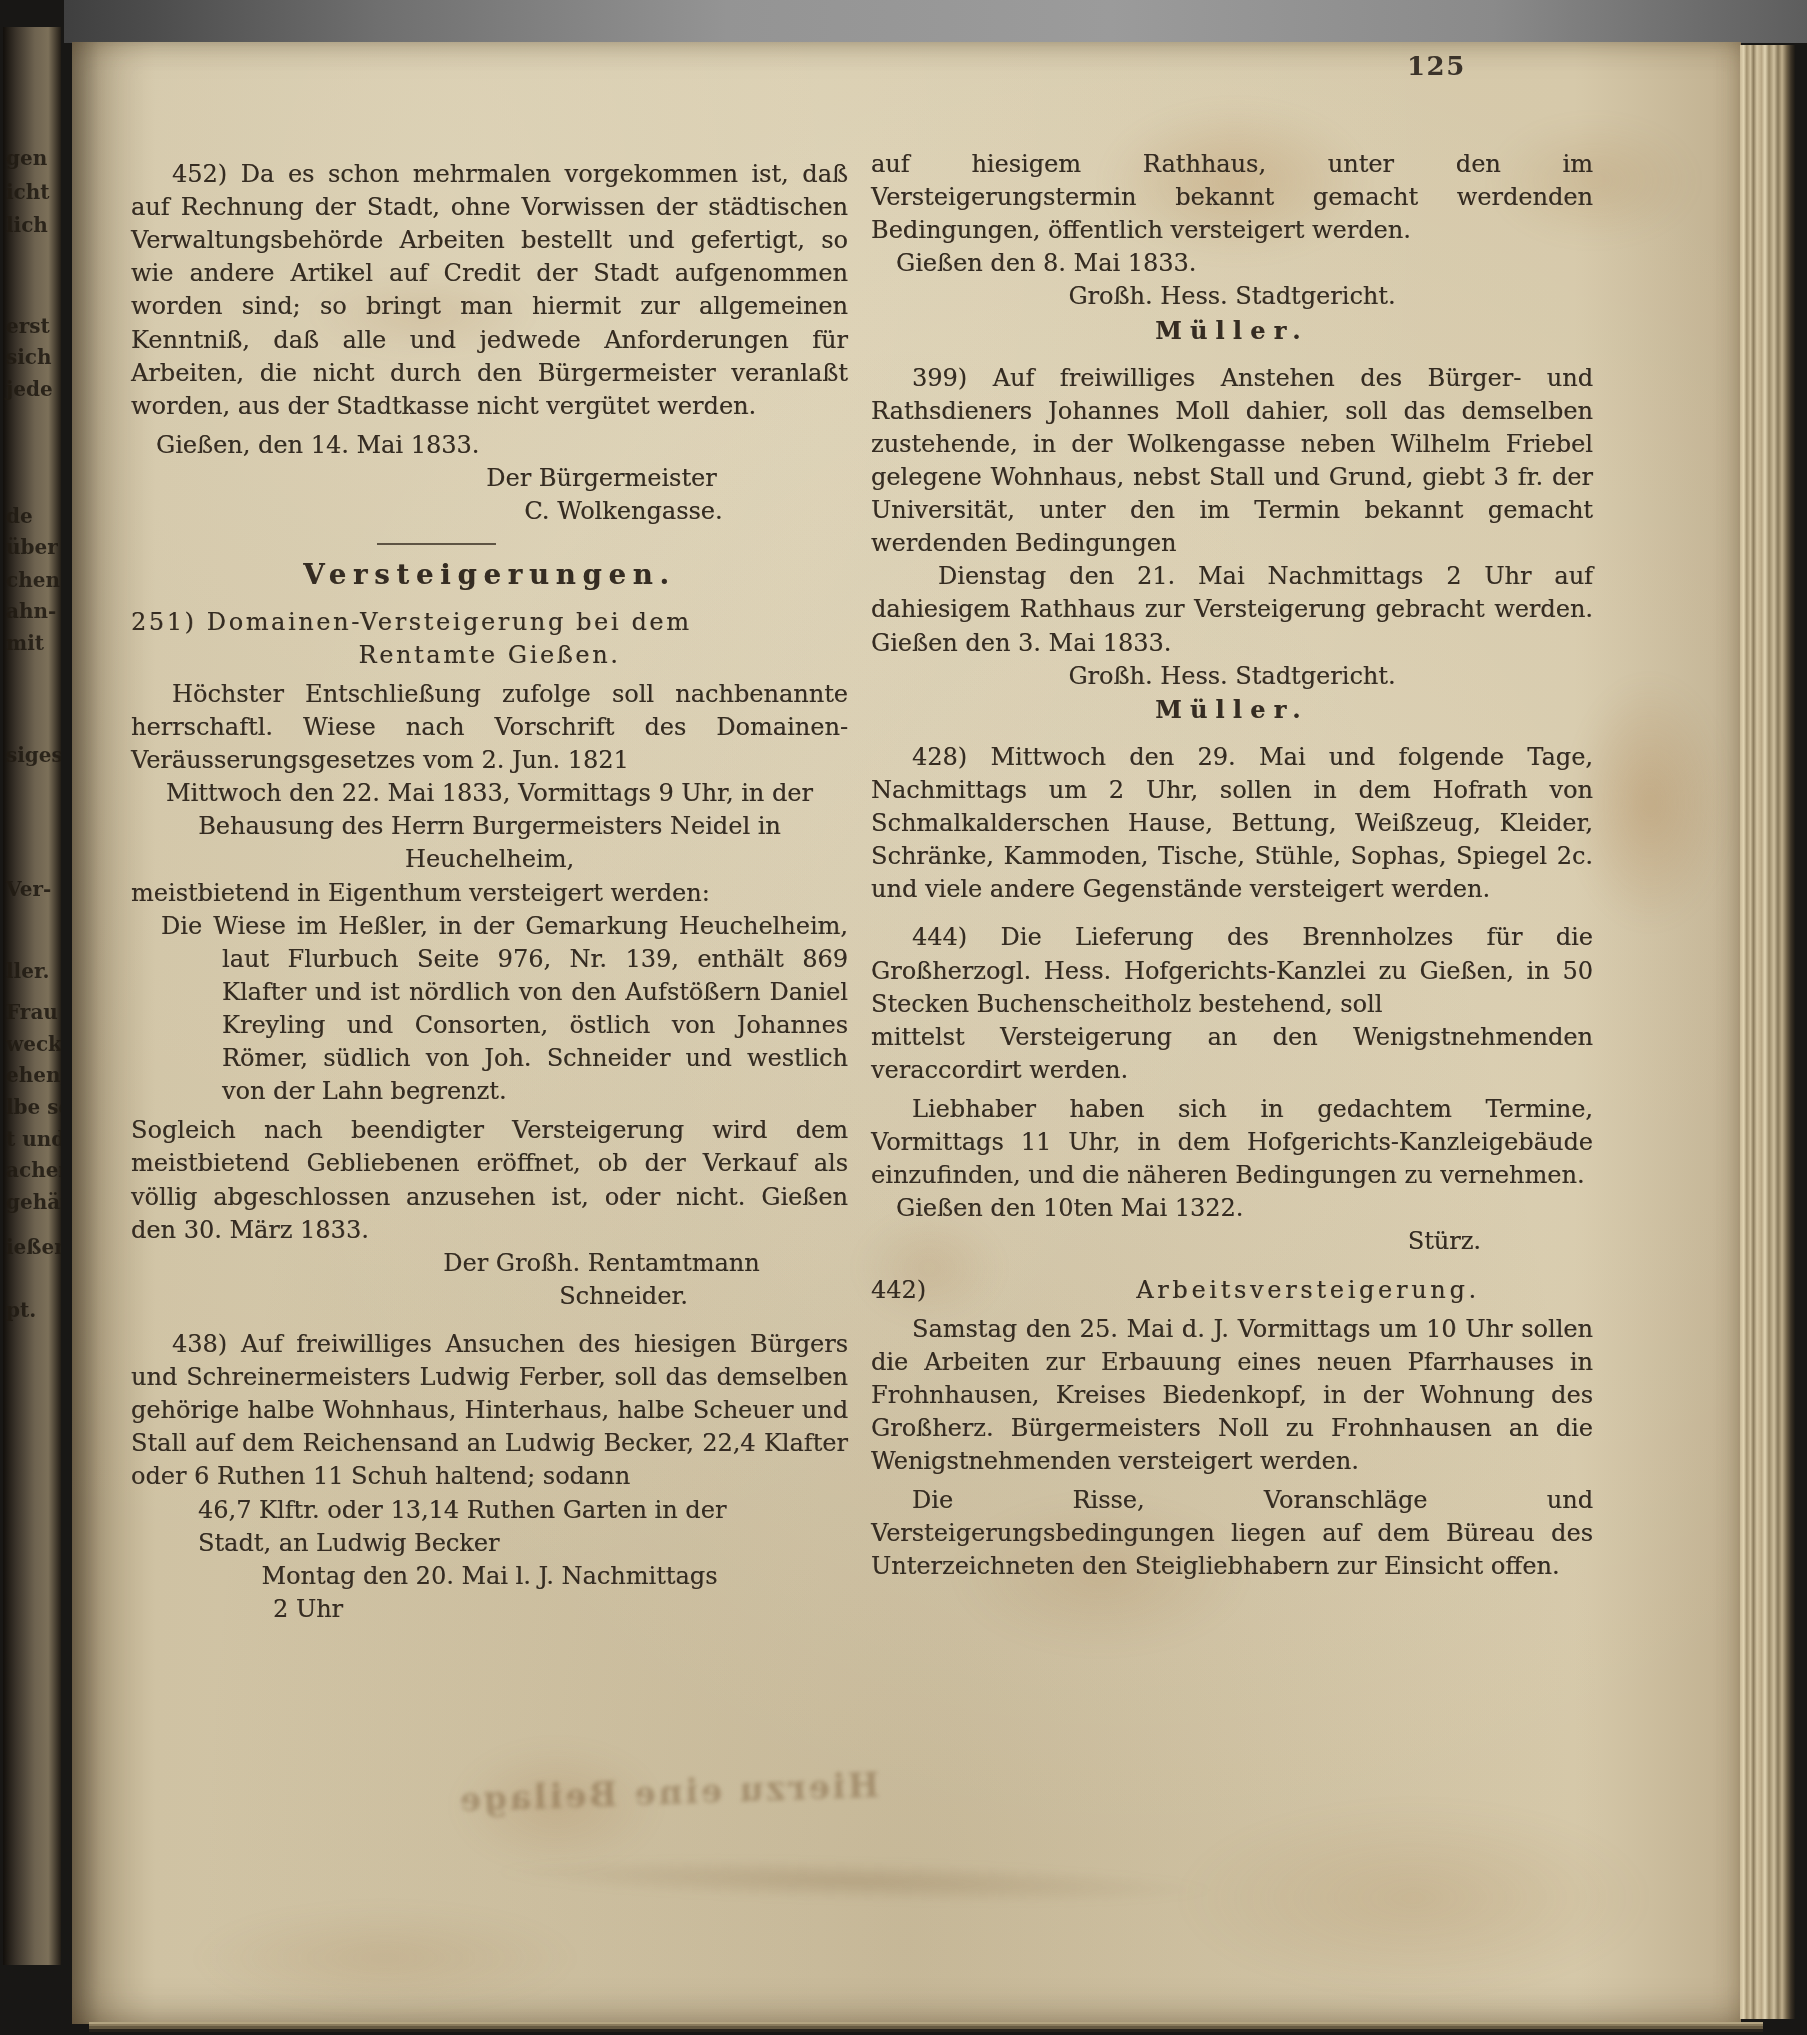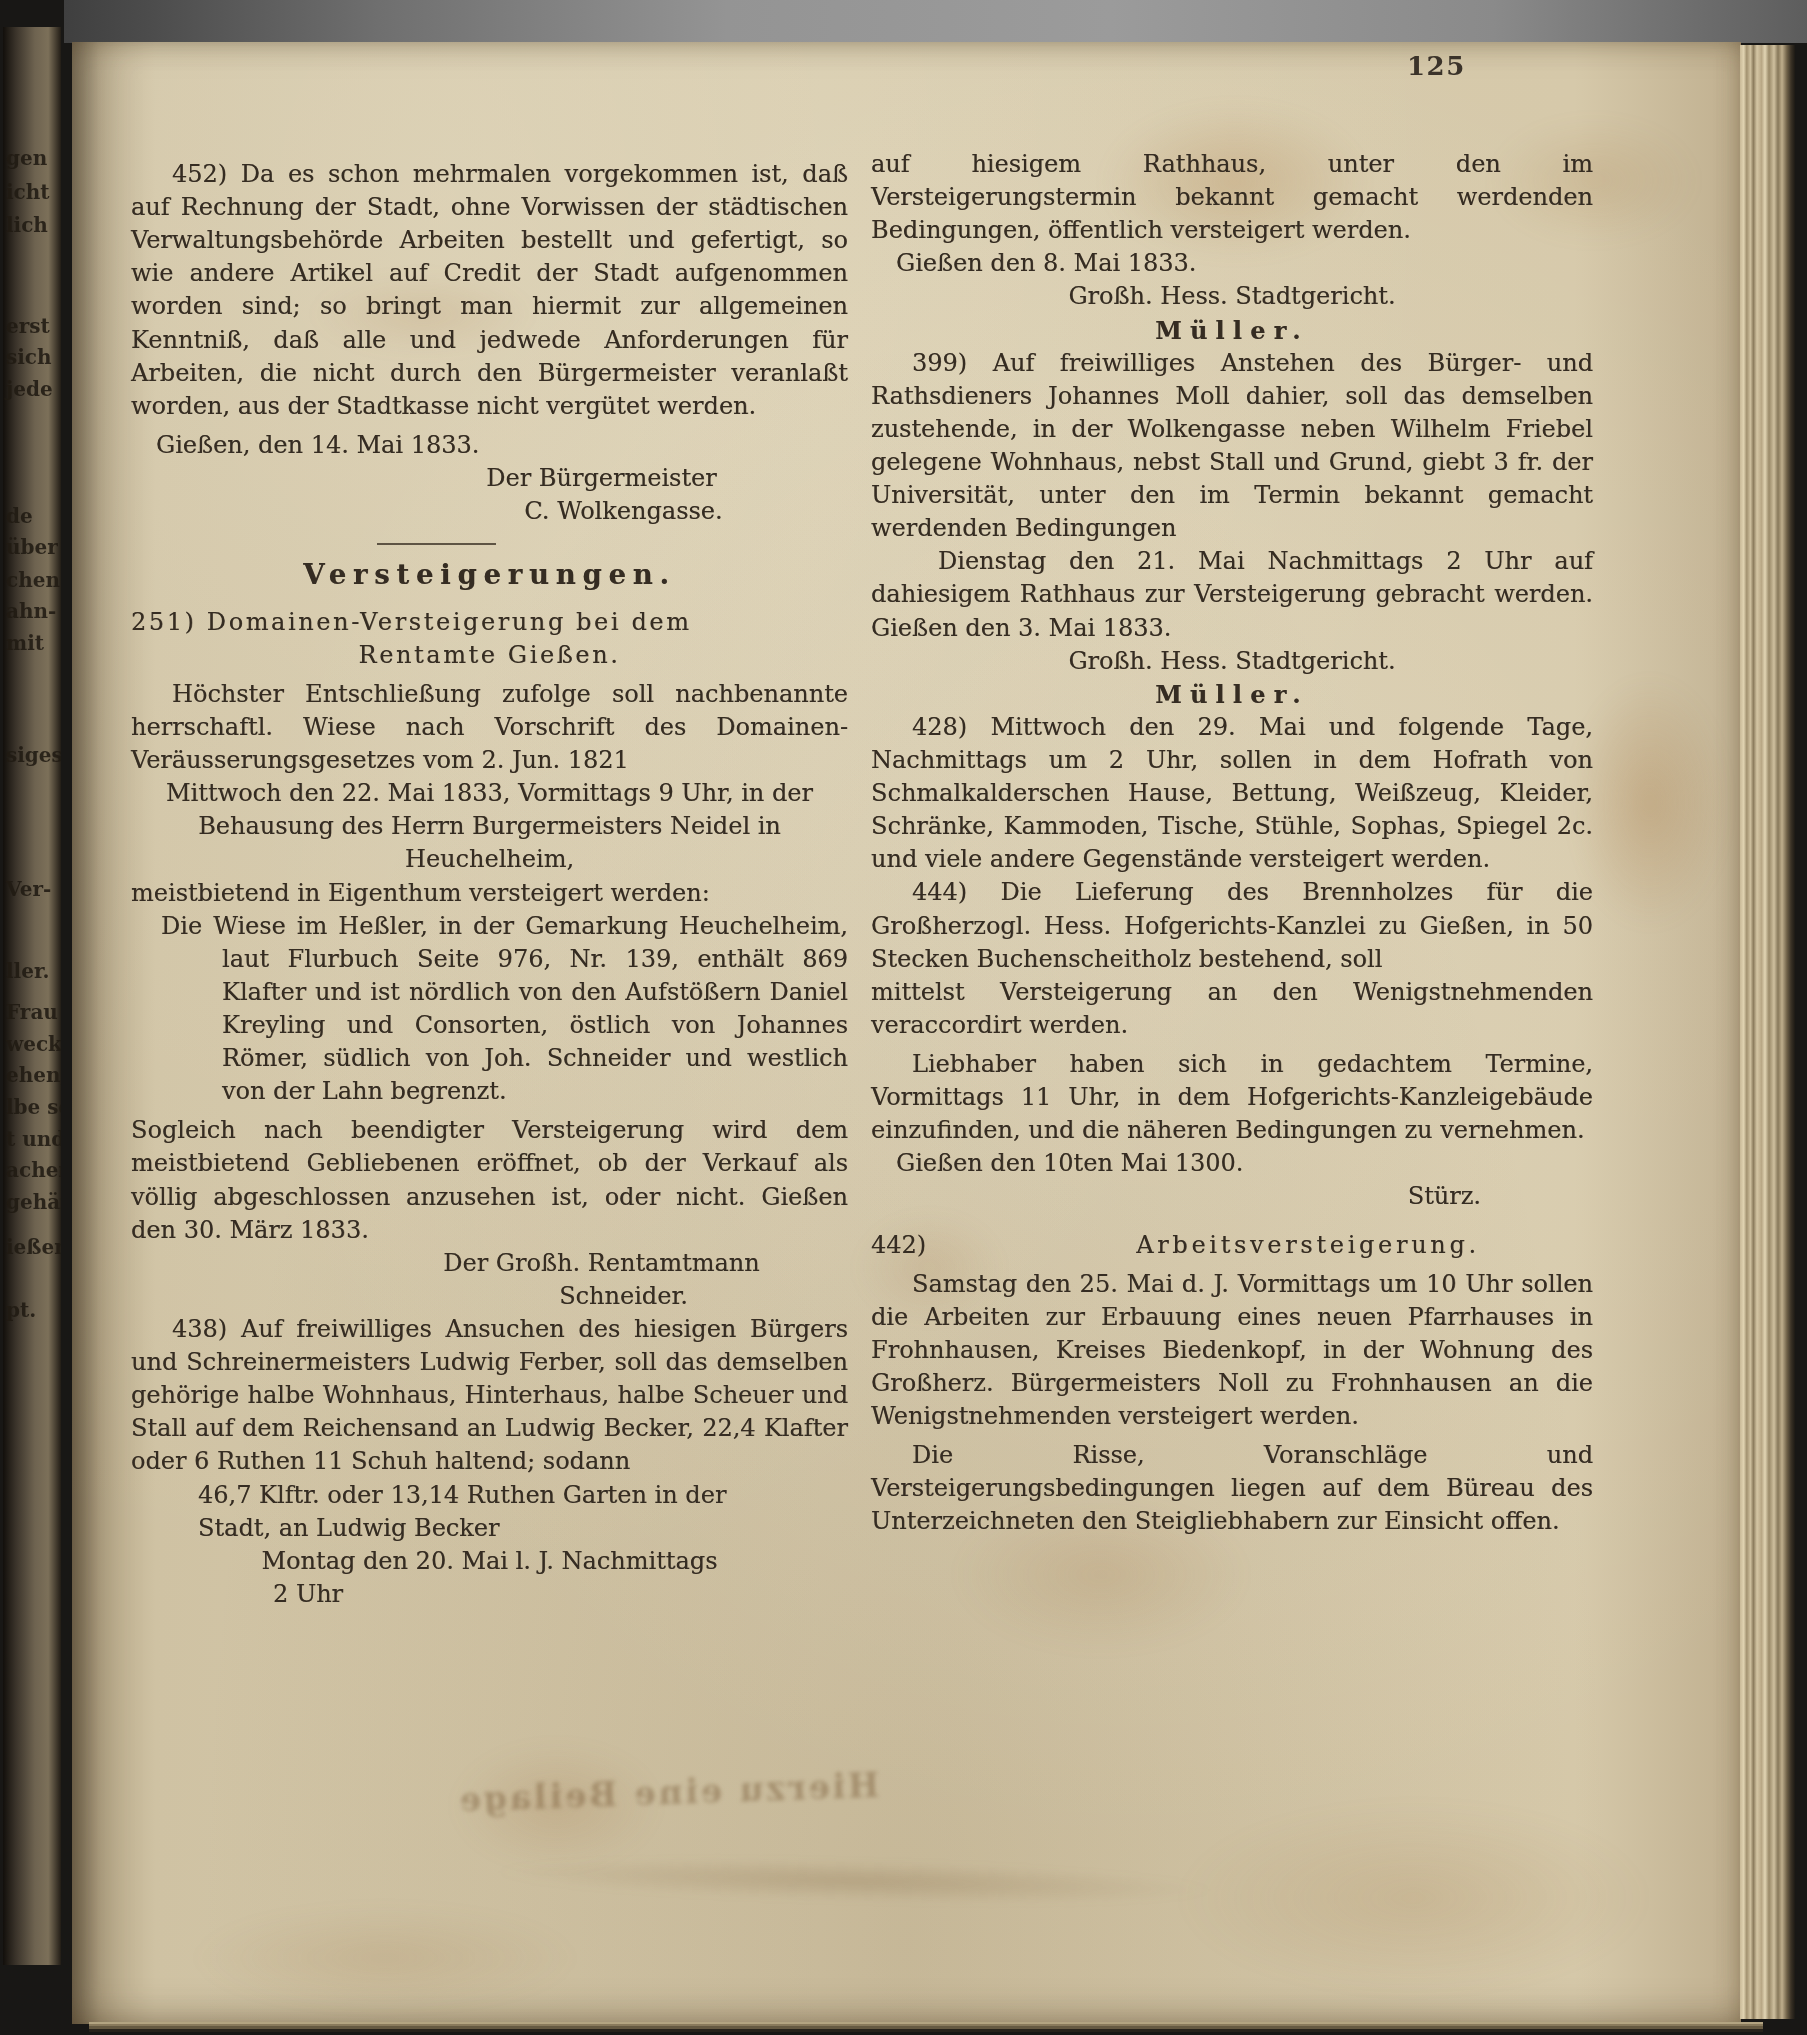--- a/index.html
+++ b/index.html
@@ -56,21 +56,21 @@
     position:absolute; left:1335px; top:9px; width:104px;
     font-size:26px; font-weight:bold; color:#3b332a; letter-spacing:1.5px;
   }
   
   .col { position:absolute; color:#352c22; font-size:24px; line-height:1.38;
          text-shadow:0.3px 0.4px 0.4px rgba(53,44,34,0.5); }
   .col-left  { left:59px;  top:116px; width:717px; }
   .col-right { left:799px; top:106px; width:722px; }
   .p { text-align:justify; }
   .ind { text-indent:41px; }
-  .mt { }
+  .mt { margin-top:15px; }
   .mt-s { margin-top:6px; }
   .h1 { font-weight:bold; font-size:27px; text-align:center; letter-spacing:1.1px; margin-bottom:12px; }
   .h2 { font-weight:bold; font-size:27.6px; text-align:center; letter-spacing:6.7px; margin:10.4px 0 12px 0; }
   .center { text-align:center; }
   .spaced { letter-spacing:2.6px; }
   .spaced-wide { letter-spacing:8.2px; font-weight:bold; }
   .dateline { text-indent:25px; }
   .sig-1 { text-align:center; margin-left:224px; }
   .sig-2 { text-align:center; margin-left:268px; }
   .hang { margin-left:91px; text-indent:-61px; text-align:justify; }
@@ -190,21 +190,21 @@
     <p class="p ind mt">399) Auf freiwilliges Anstehen des Bürger- und Rathsdieners Johannes Moll dahier, soll das demselben zustehende, in der Wolkengasse neben Wilhelm Friebel gelegene Wohnhaus, nebst Stall und Grund, giebt 3 fr. der Universität, unter den im Termin bekannt gemacht werdenden Bedingungen</p>
     <p class="p" style="text-indent:67px">Dienstag den 21. Mai Nachmittags 2 Uhr auf dahiesigem Rathhaus zur Versteigerung gebracht werden.  Gießen den 3. Mai 1833.</p>
     <p class="center">Großh. Hess. Stadtgericht.</p>
     <p class="center spaced-wide">Müller.</p>
 
     <p class="p ind mt">428) Mittwoch den 29. Mai und folgende Tage, Nachmittags um 2 Uhr, sollen in dem Hofrath von Schmalkalderschen Hause, Bettung, Weißzeug, Kleider, Schränke, Kammoden, Tische, Stühle, Sophas, Spiegel 2c. und viele andere Gegenstände versteigert werden.</p>
 
     <p class="p ind mt">444) Die Lieferung des Brennholzes für die Großherzogl. Hess. Hofgerichts-Kanzlei zu Gießen, in 50 Stecken Buchenscheitholz bestehend, soll</p>
     <p class="p noind">mittelst Versteigerung an den Wenigstnehmenden veraccordirt werden.</p>
     <p class="p ind mt-s">Liebhaber haben sich in gedachtem Termine, Vormittags 11 Uhr, in dem Hofgerichts-Kanzleigebäude einzufinden, und die näheren Bedingungen zu vernehmen.</p>
-    <p class="dateline">Gießen den 10ten Mai 1300.</p>
+    <p class="dateline">Gießen den 10ten Mai 1322.</p>
     <p class="sig-right">Stürz.</p>
 
     <div class="n442line">
       <span class="num">442)</span>
       <span class="ttl">Arbeitsversteigerung.</span>
     </div>
     <p class="p ind mt-s">Samstag den 25. Mai d. J. Vormittags um 10 Uhr sollen die Arbeiten zur Erbauung eines neuen Pfarrhauses in Frohnhausen, Kreises Biedenkopf, in der Wohnung des Großherz. Bürgermeisters Noll zu Frohnhausen an die Wenigstnehmenden versteigert werden.</p>
     <p class="p ind mt-s">Die Risse, Voranschläge und Versteigerungsbedingungen liegen auf dem Büreau des Unterzeichneten den Steigliebhabern zur Einsicht offen.</p>
   </div>
 

